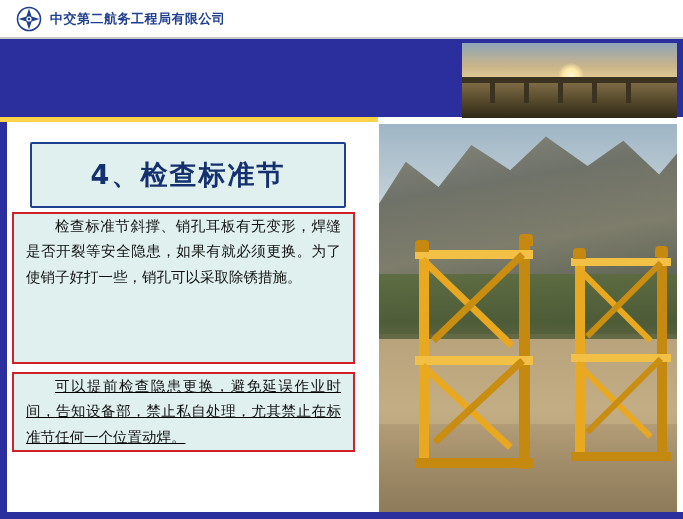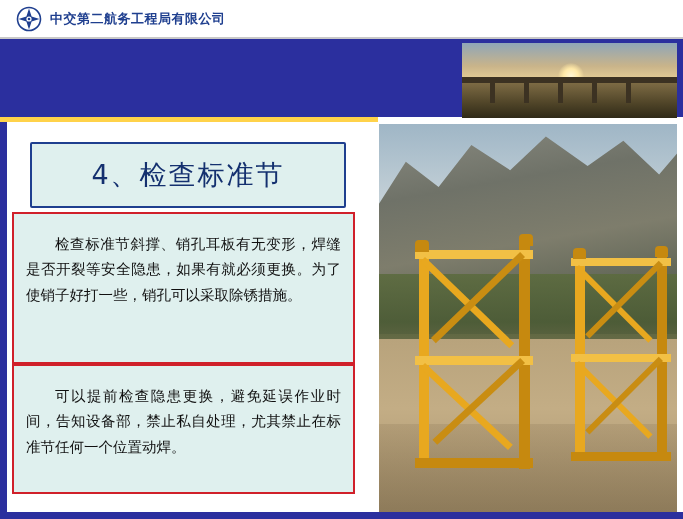--- a/index.html
+++ b/index.html
@@ -195,54 +195,55 @@
     height: 62px;
     border: 2px solid #1f3f8f;
     background: #dff0ee;
     border-radius: 2px;
     display: flex;
     align-items: center;
     justify-content: center;
   }
   .title-text {
     font-size: 27px;
-    font-weight: normal;
+    font-weight: bold;
     color: #14306f;
     letter-spacing: 2px;
     font-family: "DejaVu Sans", "Liberation Sans", sans-serif;
   }
 
   
   .text-box {
     position: absolute;
     border: 2px solid #d0202a;
     background: #dff0ee;
     box-sizing: border-box;
-    padding: 18px 12px 10px 12px;
+    padding: 0 12px 10px 12px;
   }
   .text-box p {
     margin: 0;
     font-size: 14.5px;
     line-height: 1.75;
     color: #101010;
     text-align: justify;
     text-indent: 2em;
     font-family: "DejaVu Sans", "Liberation Sans", sans-serif;
   }
   #text-box-1 {
     left: 12px;
     top: 212px;
     width: 343px;
     height: 152px;
   }
   #text-box-2 {
     left: 12px;
-    top: 364px;
+    top: 372px;
     width: 343px;
-    height: 130px;
+    height: 80px;
+    text-decoration: underline;
   }
 </style>
 </head>
 <body>
 
 <div class="slide">
 
   <div class="header">
     <span class="logo-mark">
       <svg width="26" height="26" viewBox="0 0 26 26" aria-hidden="true">

